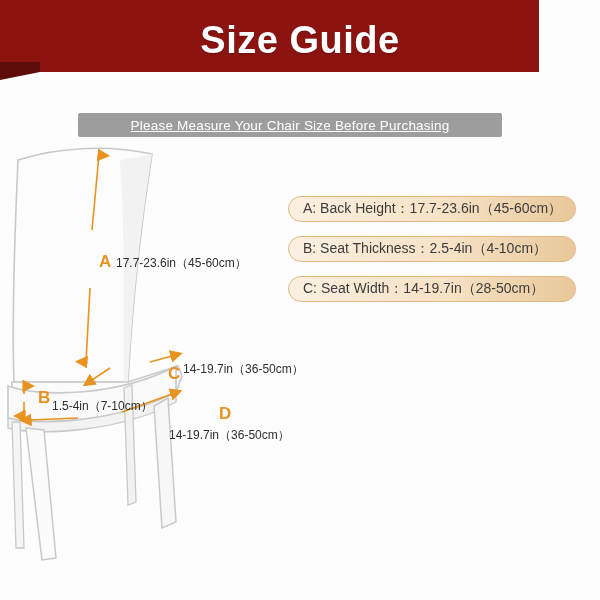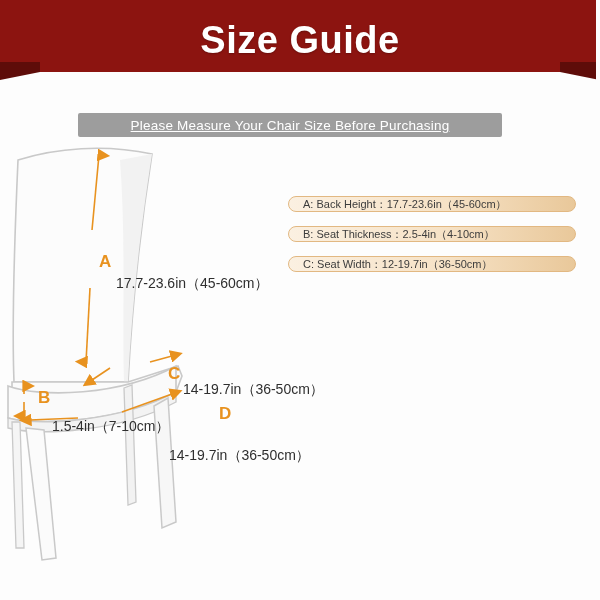--- a/index.html
+++ b/index.html
@@ -15,21 +15,21 @@
     position: relative;
     width: 600px;
     height: 600px;
     background: #fdfdfd;
   }
 
   
   .header {
     position: absolute;
     left: 0; top: 0;
-    width: 596px; height: 80px;
+    width: 539px; height: 80px;
     overflow: hidden;
   }
   .header-svg { position: absolute; left: 0; top: 0; }
   .header-title {
     position: absolute;
     left: 0; top: 0;
     width: 600px; height: 80px;
     display: flex;
     align-items: center;
     justify-content: center;
@@ -57,29 +57,29 @@
   }
 
   
   .legend {
     position: absolute;
     left: 288px; top: 196px;
     width: 288px;
   }
   .legend-row {
     position: relative;
-    height: 16px;
+    height: 26px;
     margin-bottom: 14px;
     background: linear-gradient(to right, #fbf0e1 0%, #f6e2c6 55%, #e9c89a 100%);
     border: 1px solid #e2b882;
     border-radius: 13px;
     display: flex;
     align-items: center;
     padding: 0 14px;
-    font-size: 11px;
+    font-size: 14px;
     color: #3c3c3c;
     white-space: nowrap;
   }
 
   
   .chair-area {
     position: absolute;
     left: 0; top: 130px;
     width: 330px; height: 460px;
   }
@@ -87,23 +87,22 @@
   
   .dim-letter {
     position: absolute;
     color: #e8921f;
     font-weight: bold;
     font-size: 17px;
   }
   .dim-text {
     position: absolute;
     color: #2f2f2f;
-    font-size: 14px;
+    font-size: 12px;
     white-space: nowrap;
-    margin-top: 20px;
   }
 
   #A-letter { left: 99px; top: 252px; }
   #A-text   { left: 116px; top: 255px; }
 
   #B-letter { left: 38px; top: 388px; }
   #B-text   { left: 52px; top: 398px; }
 
   #C-letter { left: 168px; top: 364px; }
   #C-text   { left: 183px; top: 361px; }
@@ -191,17 +190,17 @@
   <span class="dim-text" id="D-text">14-19.7in（36-50cm）</span>
 
   <div class="legend">
     <div class="legend-row">
       <span>A: Back Height：17.7-23.6in（45-60cm）</span>
     </div>
     <div class="legend-row">
       <span>B: Seat Thickness：2.5-4in（4-10cm）</span>
     </div>
     <div class="legend-row">
-      <span>C: Seat Width：12-19.7in（36-50cm）</span>
+      <span>C: Seat Width：14-19.7in（28-50cm）</span>
     </div>
   </div>
 
 </div>
 
 </body></html>

